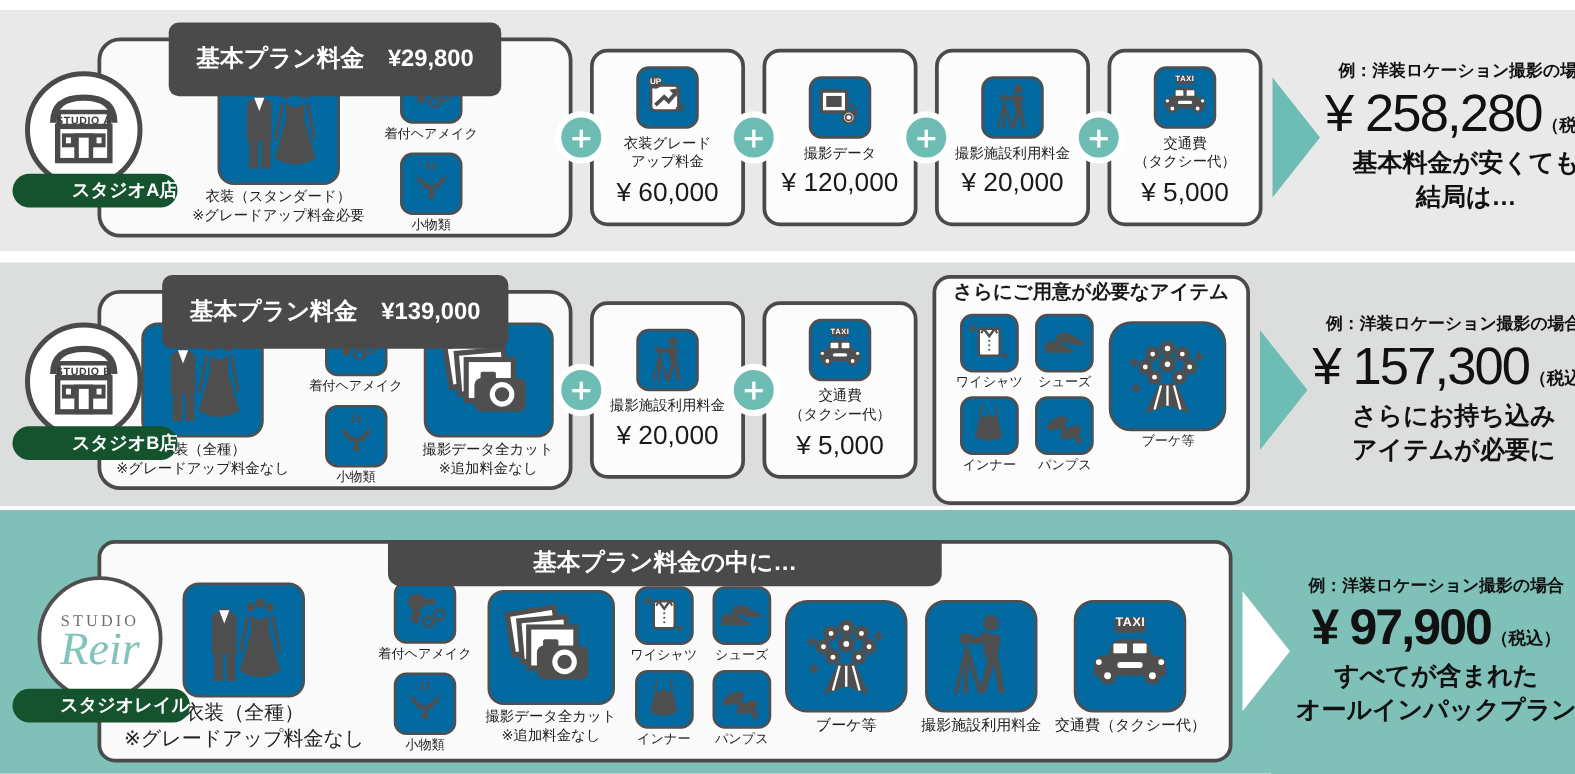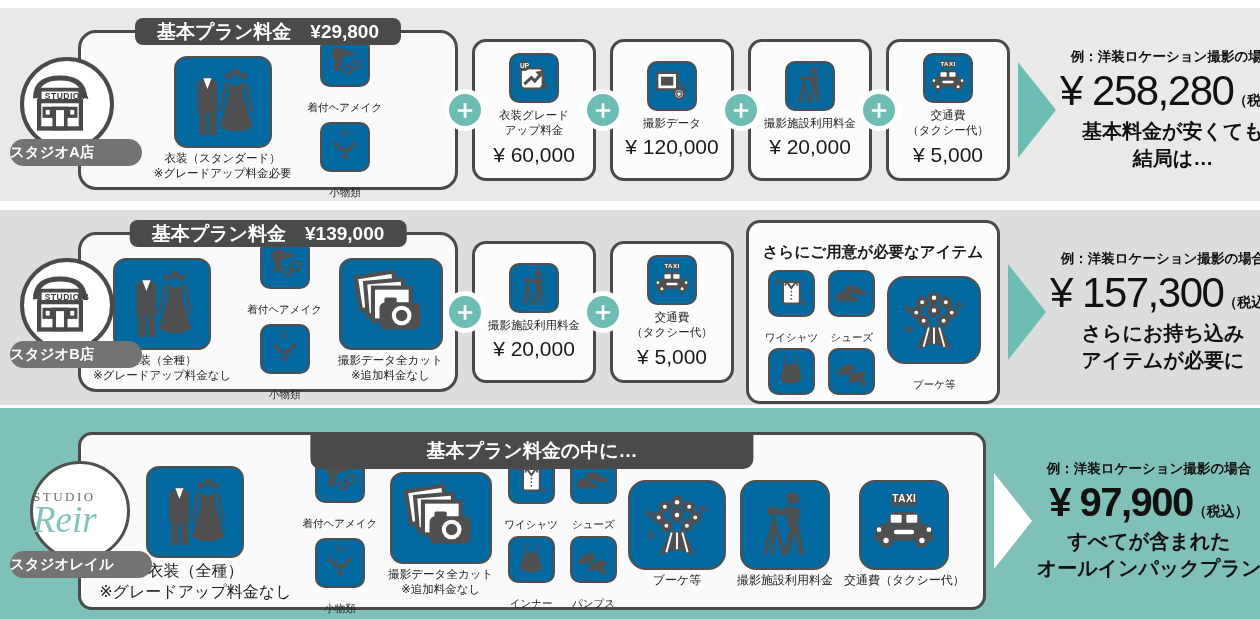--- a/index.html
+++ b/index.html
@@ -3,65 +3,65 @@
 <meta charset="utf-8">
 <style>
 *{margin:0;padding:0;box-sizing:border-box}
 html,body{width:1260px;height:619px}
 body{position:relative;background:#fff;font-family:"Liberation Sans","DejaVu Sans",sans-serif;overflow:hidden;color:#1a1a1a}
 .band{position:absolute;left:0;width:1260px}
 #band-a{top:8px;height:193px;background:#e9e9e9}
 #band-b{top:210px;height:195px;background:#dcdddd}
 #band-r{top:408px;height:211px;background:#7fc0b8}
 
-.studio-circle{position:absolute;background:#fff;border:4px solid #4a4a4a;border-radius:50%;width:94px;height:94px;display:flex;flex-direction:column;align-items:flex-start;justify-content:center;z-index:2}
+.studio-circle{position:absolute;background:#fff;border:4px solid #4a4a4a;border-radius:50%;width:94px;height:94px;display:flex;flex-direction:column;align-items:center;justify-content:center;z-index:2}
 .store-sign{position:absolute;top:30px;left:0;width:100%;text-align:center;font-size:8.5px;font-weight:bold;letter-spacing:.5px;color:#3d3d3d}
-.studio-pill{position:absolute;background:#737373;color:#fff;font-weight:bold;font-size:14.5px;padding:4px 0;text-align:left;border-radius:16px;z-index:3;white-space:nowrap}
+.studio-pill{position:absolute;background:#14532d;color:#fff;font-weight:bold;font-size:14.5px;padding:4px 0;text-align:right;border-radius:16px;z-index:3;white-space:nowrap}
 #band-a .studio-circle{left:20px;top:49px}
 #band-a .studio-pill{left:10px;top:131px;width:132px}
 #band-b .studio-circle{left:20px;top:48px}
 #band-b .studio-pill{left:10px;top:131px;width:132px}
 #band-r .studio-circle{left:30px;top:53px;width:100px;height:100px;border:3px solid #4f4f4f}
 #band-r .studio-pill{left:10px;top:143px;width:142px}
 .reir-top{font-family:"Liberation Serif",serif;font-size:13px;letter-spacing:2.5px;color:#6d6d6d;margin-top:4px}
 .reir-script{font-family:"Liberation Serif",serif;font-style:italic;font-size:37px;color:#82c4bb;line-height:.95;margin-top:-3px}
 
 .flow{position:absolute;display:flex;align-items:center}
 #band-a .flow{left:78px;top:22px;height:160px}
 #band-b .flow{left:78px;top:22px;height:160px}
 #band-r .flow{left:78px;top:24px;height:178px}
 
 .plan-card{position:relative;background:#fafafa;border:3px solid #4a4a4a;border-radius:18px;flex:none}
 #band-a .plan-card,#band-b .plan-card{width:380px;height:160px}
 #band-r .plan-card{width:908px;height:178px;border-radius:14px}
-.plan-title{position:absolute;top:-15px;left:50%;transform:translateX(-50%);background:#4a4a4a;color:#fff;font-weight:bold;font-size:19px;line-height:1;padding:4px 22px;border-radius:8px;white-space:nowrap;z-index:2}
+.plan-title{position:absolute;top:-15px;left:50%;transform:translateX(-50%);background:#4a4a4a;color:#fff;font-weight:bold;font-size:19px;line-height:1;padding:20px 22px;border-radius:8px;white-space:nowrap;z-index:2}
 #band-r .plan-title{top:-3px;border-radius:0 0 10px 10px;padding:9px 116px}
 .inner{display:flex;height:100%;align-items:center;justify-content:center;gap:16px;padding-top:16px}
 #band-r .inner{gap:11px;padding-top:26px}
 
 .tile{background:#0369a1;border:2.5px solid #4f4f4f;border-radius:13px;display:flex;align-items:center;justify-content:center;position:relative;flex:none}
 .tile.big{width:98px;height:92px}
 .tile.sm{width:50px;height:50px;border-radius:10px}
 .tile.xs{width:47px;height:47px;border-radius:10px}
 .tile.lg{width:90px;height:90px;border-radius:16px}
 .tile.bq{width:98px;height:90px;border-radius:18px}
 .ic{display:block}
 .lbl{color:#222;text-align:center;white-space:pre-line;line-height:1.3;font-size:12px;margin-top:3px}
-.lbl.xs{font-size:10.5px;margin-top:14px}
+.lbl.xs{font-size:10.5px;margin-top:2px}
 .item{display:flex;flex-direction:column;align-items:center;flex:none}
 .stack{display:flex;flex-direction:column;gap:7px;align-items:center;flex:none}
 .grid2{display:grid;grid-template-columns:auto auto;gap:3px 10px;flex:none}
 
 .plus{flex:none;width:42px;height:42px;border-radius:50%;background:#6ebdb4;border:5px solid #fff;color:#fff;display:flex;align-items:center;justify-content:center;font-size:26px;font-weight:bold;line-height:1;margin:0 -14px;z-index:3;padding-bottom:2px}
 
 .addon{flex:none;background:#fcfcfc;border:3px solid #4a4a4a;border-radius:14px;width:124px;height:142px;display:flex;flex-direction:column;align-items:center;justify-content:center;gap:3px}
 .addon .lbl{font-size:11.5px;margin-top:2px}
 .addon .price{font-size:21px;color:#1a1a1a;margin-top:2px}
 
-.extra{flex:none;background:#fcfcfc;border:3px solid #4a4a4a;border-radius:14px;width:254px;height:184px;margin-left:12px;padding-top:19px}
+.extra{flex:none;background:#fcfcfc;border:3px solid #4a4a4a;border-radius:14px;width:254px;height:184px;margin-left:12px;padding-top:0}
 .ex-title{font-weight:bold;font-size:15.5px;text-align:center;margin-bottom:7px;white-space:nowrap}
 .ex-body{display:flex;justify-content:center;align-items:flex-start;gap:12px}
 
 .arrow{flex:none;width:0;height:0;border-top:48px solid transparent;border-bottom:48px solid transparent;border-left:38px solid #6ebdb4;margin-left:8px}
 .arrow.white{border-left-color:#fff}
 .result{text-align:center;flex:none;width:226px;margin-left:4px}
 .result .case{font-weight:bold;font-size:13.5px;color:#111;white-space:nowrap}
 .result .total{font-size:42px;color:#111;letter-spacing:-1.5px;line-height:1.2;white-space:nowrap}
 .result .tax{font-size:14px;font-weight:bold;letter-spacing:0}
 .result .comment{font-weight:bold;font-size:20px;color:#111;line-height:1.35;white-space:pre-line;margin-top:2px}

